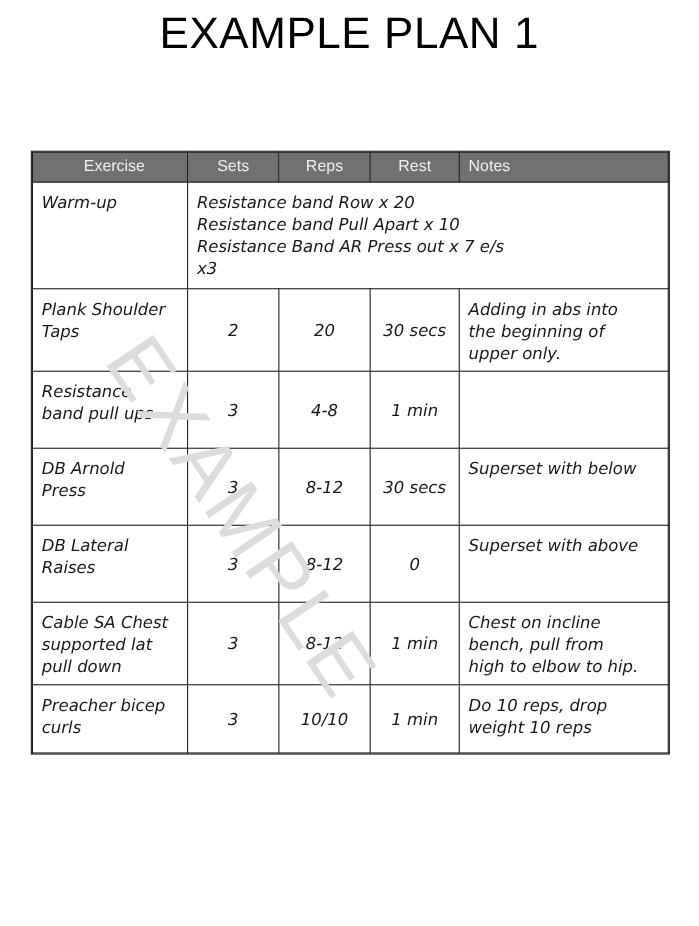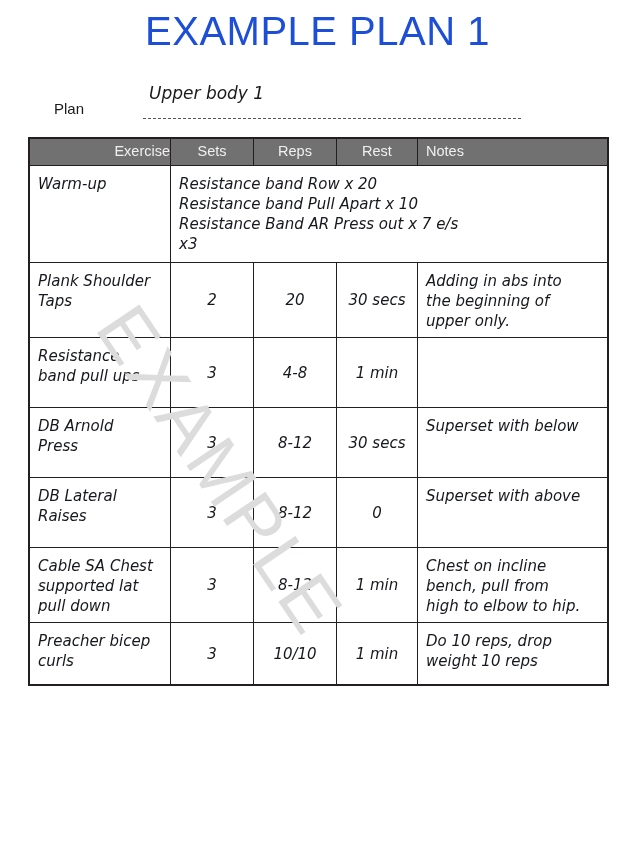--- a/index.html
+++ b/index.html
@@ -26,21 +26,21 @@
   .doc-title {
     position: absolute;
     left: 0;
     top: 7px;
     width: 635px;
     text-align: center;
     font-family: "Liberation Sans", sans-serif;
     font-size: 40px;
     font-weight: 300;
     letter-spacing: 0.5px;
-    color: #1d4ed8;
+    color: #000000;
     line-height: 48px;
     white-space: nowrap;
   }
 
   
   .plan-row {
     position: absolute;
     left: 29px;
     top: 80px;
     width: 560px;
@@ -129,21 +129,21 @@
     font-weight: 400;
     height: 22px;
     padding: 1px 0 3px 0;
     border-left: 1.3px solid #ffffff;
     border-right: 1.3px solid #ffffff;
     border-top: 1.6px solid #231f20;
     border-bottom: 1.6px solid #231f20;
     vertical-align: middle;
   }
   thead th.th-ex {
-    text-align: right;
+    text-align: center;
     padding-left: 8px;
     border-left: 1.6px solid #231f20;
   }
   thead th.th-note {
     text-align: left;
     padding-left: 8px;
     border-right: 1.6px solid #231f20;
   }
   thead th.th-c { text-align: center; }
 
@@ -184,25 +184,20 @@
   .ex-line { display: block; }
   .note-line { display: block; }
 </style>
 </head>
 <body>
 
 <div class="page">
 
   <div class="doc-title">EXAMPLE PLAN 1</div>
 
-  <div class="plan-row">
-    <div class="plan-label">Plan</div>
-    <div class="plan-value">Upper body 1</div>
-    <div class="plan-rule"></div>
-  </div>
 
   <div class="watermark">EXAMPLE</div>
 
   <div class="plan-table-wrap">
     <table class="plan-table">
       <colgroup>
         <col class="c-ex">
           <col class="c-sets">
           <col class="c-reps">
           <col class="c-rest">

